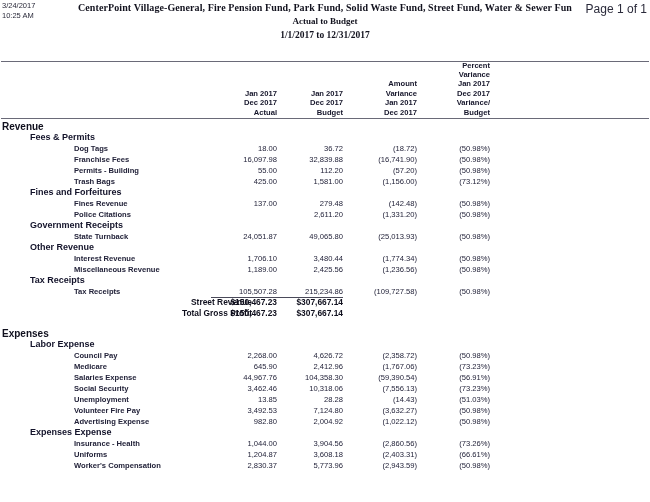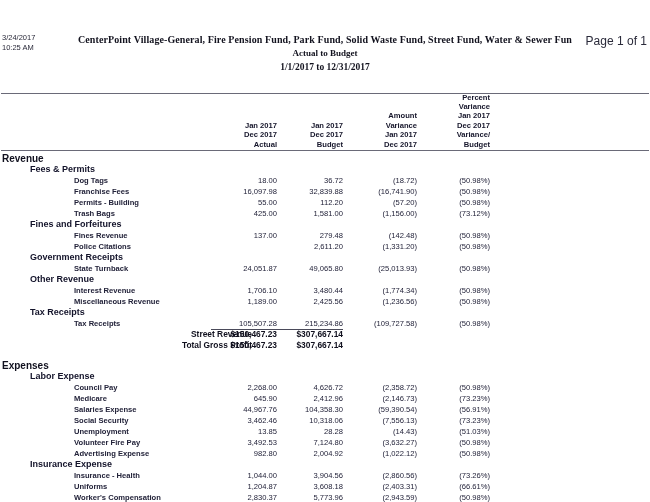--- a/index.html
+++ b/index.html
@@ -14,21 +14,20 @@
     overflow: hidden;
     font-family: "Liberation Serif", "DejaVu Serif", serif;
     color: #1a1a2e;
     position: relative;
   }
 
   
   .page-header {
     position: relative;
     height: 58px;
-    margin-top: 32px;
   }
   .stamp {
     position: absolute;
     left: 2px;
     top: 1px;
     font-family: "Liberation Sans", "DejaVu Sans", sans-serif;
     font-size: 7.5px;
     line-height: 10px;
     color: #2a2a3a;
   }
@@ -326,21 +325,21 @@
       <span class="label">Council Pay</span>
       <span class="num c1">2,268.00</span>
       <span class="num c2">4,626.72</span>
       <span class="num c3">(2,358.72)</span>
       <span class="num c4">(50.98%)</span>
     </div>
     <div class="row lvl2">
       <span class="label">Medicare</span>
       <span class="num c1">645.90</span>
       <span class="num c2">2,412.96</span>
-      <span class="num c3">(2,146.73)</span>
+      <span class="num c3">(1,767.06)</span>
       <span class="num c4">(73.23%)</span>
     </div>
     <div class="row lvl2">
       <span class="label">Salaries Expense</span>
       <span class="num c1">44,967.76</span>
       <span class="num c2">104,358.30</span>
       <span class="num c3">(59,390.54)</span>
       <span class="num c4">(56.91%)</span>
     </div>
     <div class="row lvl2">
@@ -365,21 +364,21 @@
       <span class="num c4">(50.98%)</span>
     </div>
     <div class="row lvl2">
       <span class="label">Advertising Expense</span>
       <span class="num c1">982.80</span>
       <span class="num c2">2,004.92</span>
       <span class="num c3">(1,022.12)</span>
       <span class="num c4">(50.98%)</span>
     </div>
     <div class="row lvl1">
-      <span class="label">Insurance Expense</span>
+      <span class="label">Expenses Expense</span>
     </div>
     <div class="row lvl2">
       <span class="label">Insurance - Health</span>
       <span class="num c1">1,044.00</span>
       <span class="num c2">3,904.56</span>
       <span class="num c3">(2,860.56)</span>
       <span class="num c4">(73.26%)</span>
     </div>
     <div class="row lvl2">
       <span class="label">Uniforms</span>

